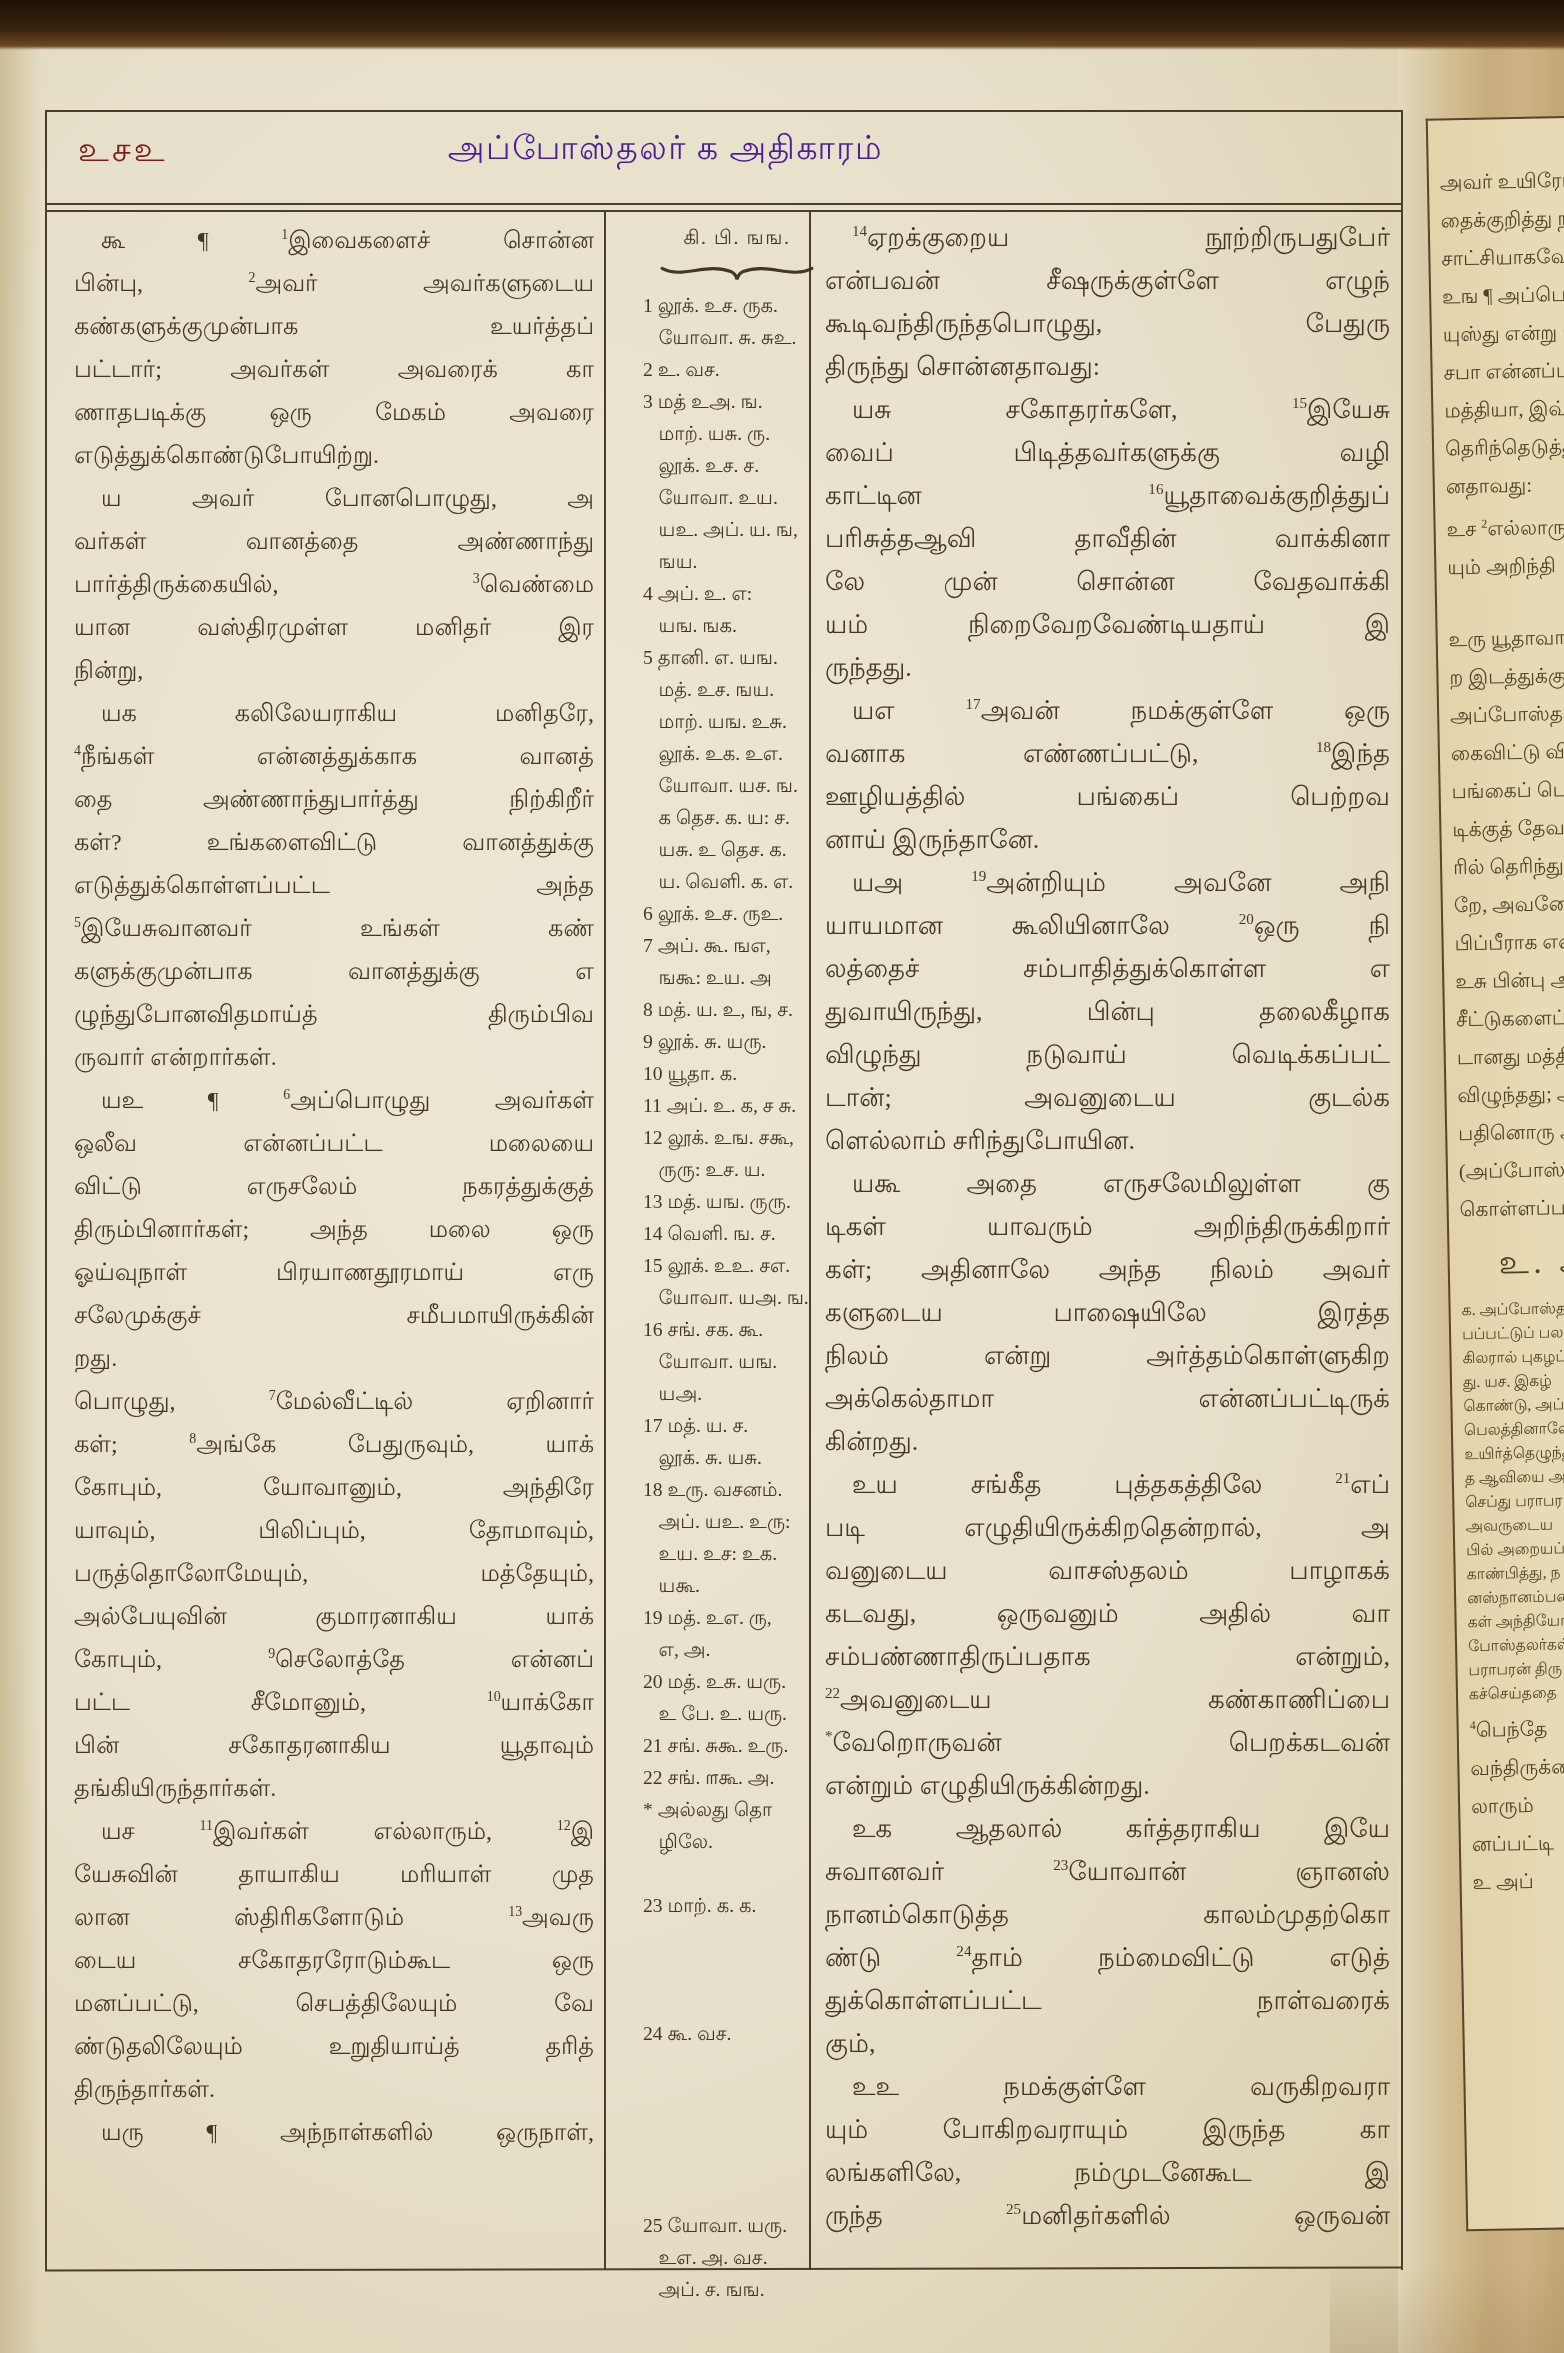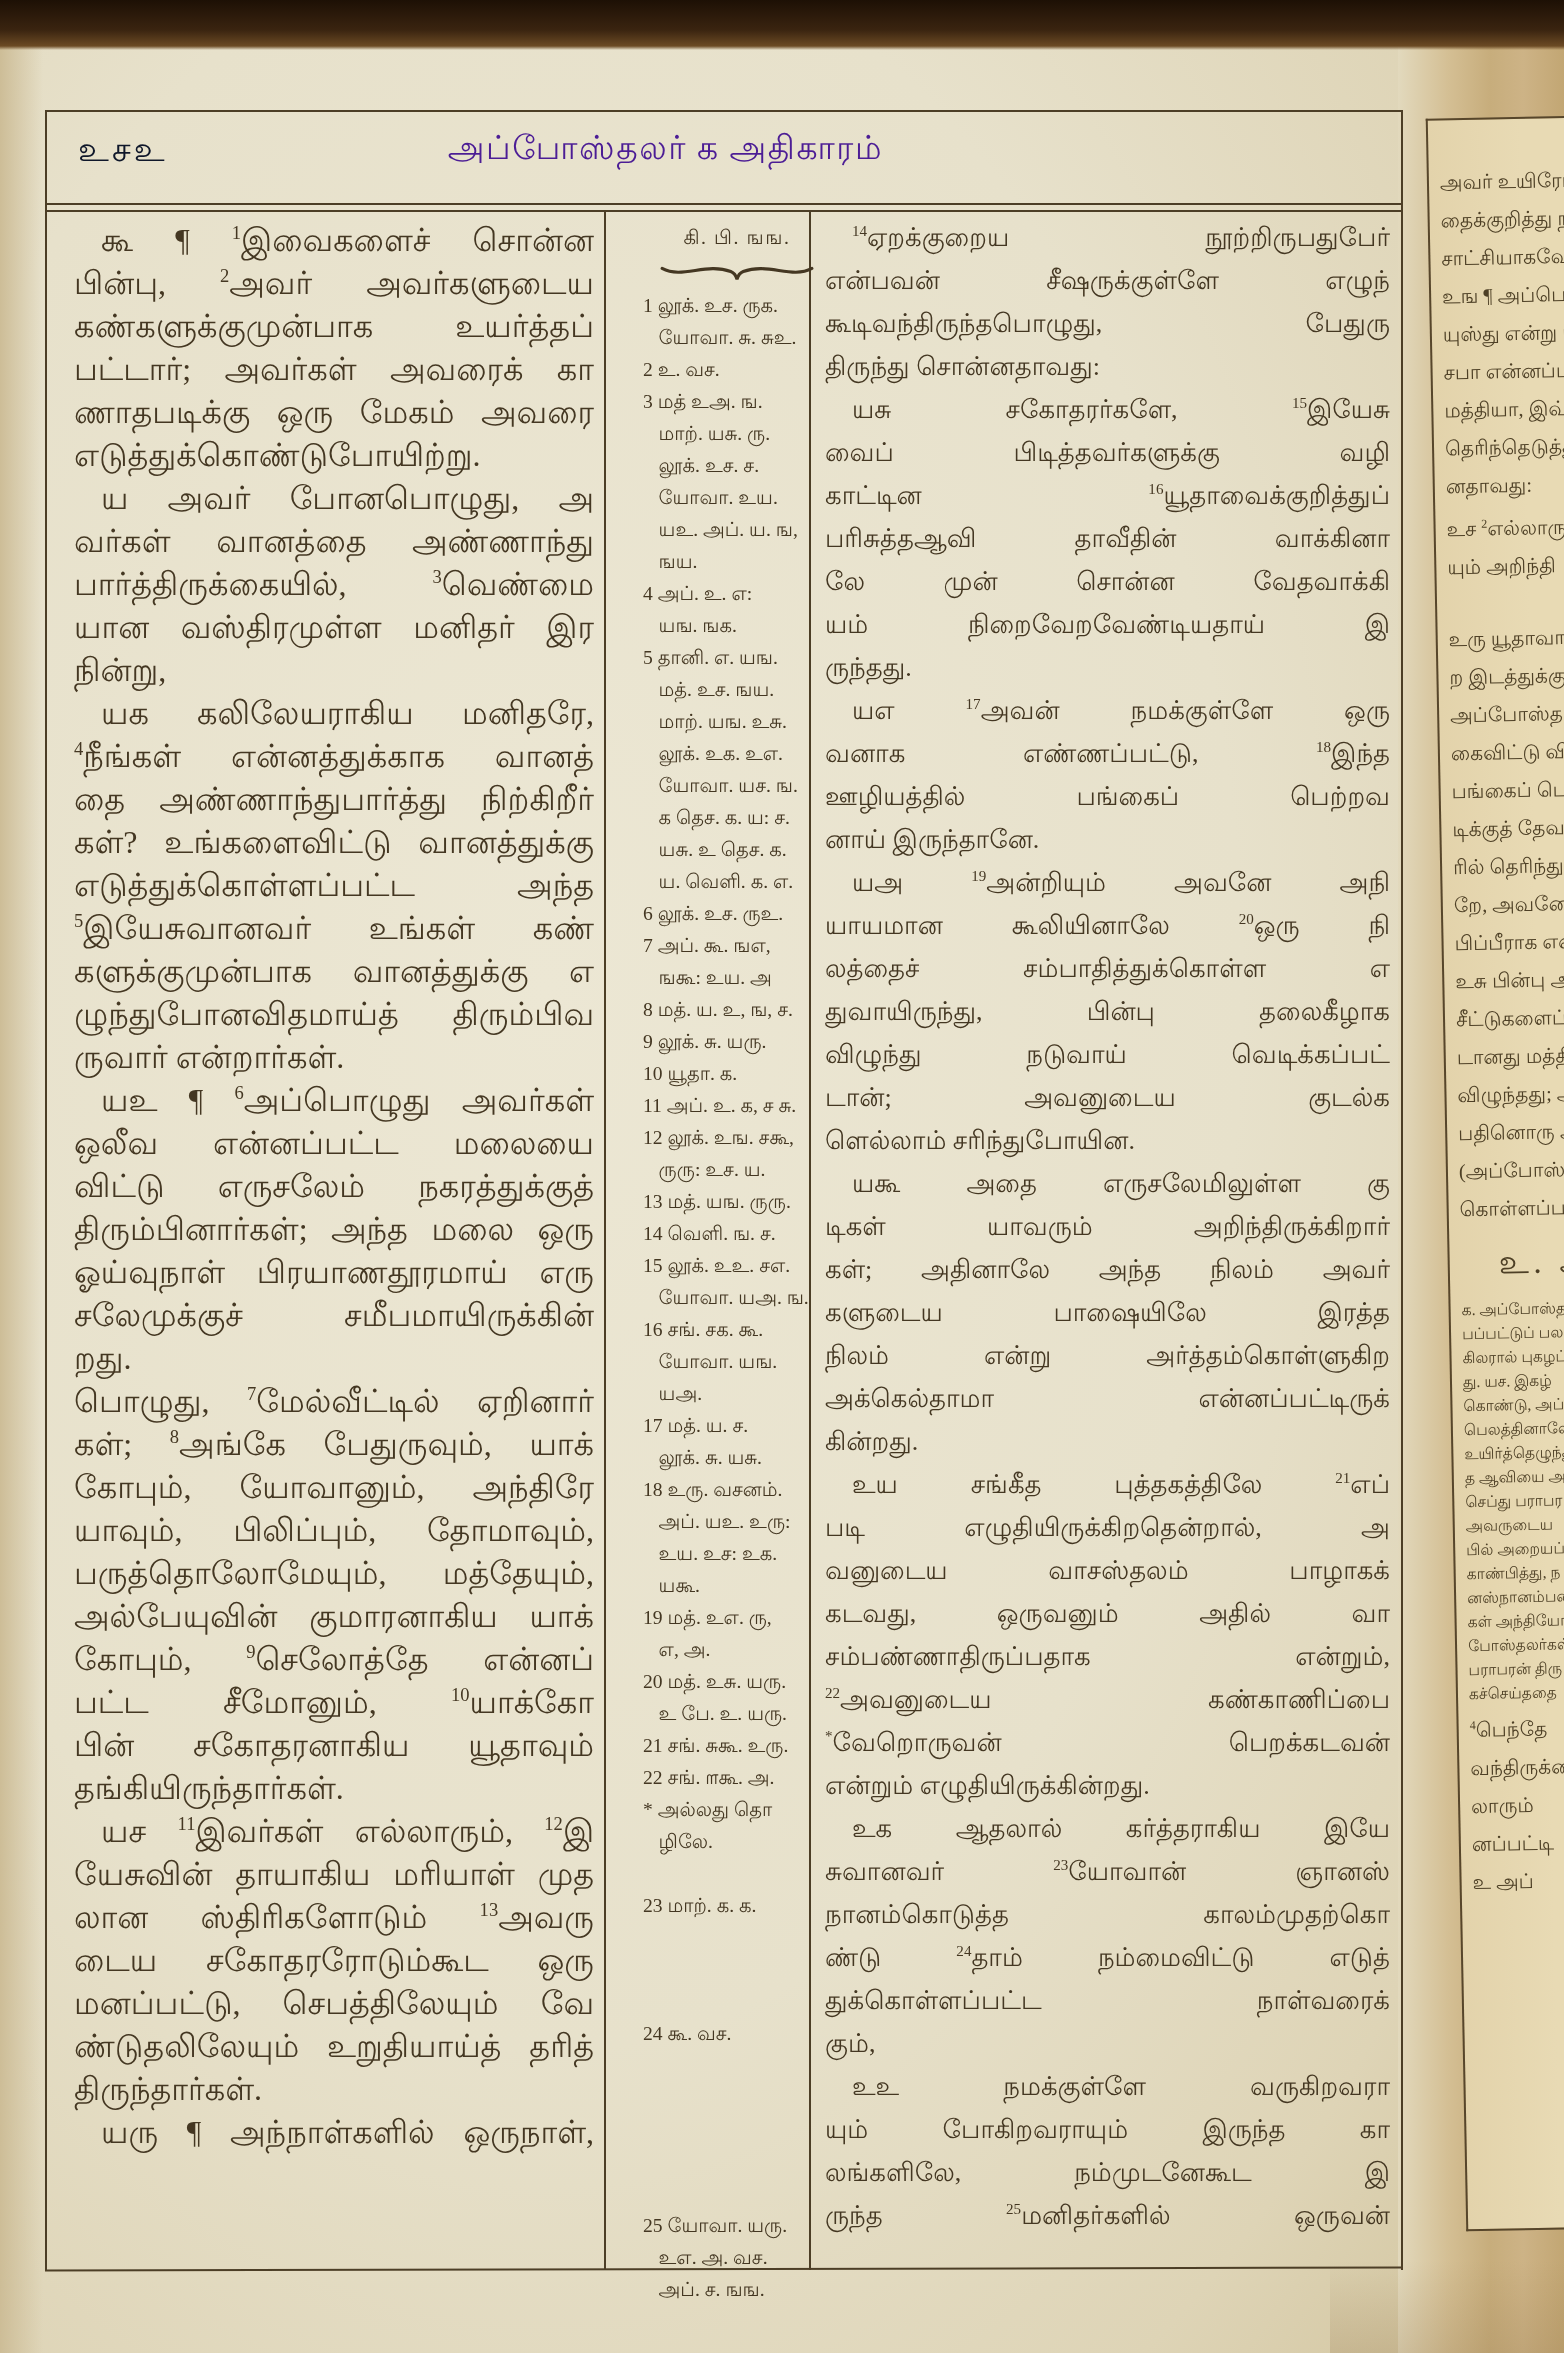--- a/index.html
+++ b/index.html
@@ -43,30 +43,30 @@
   .r-top{left:45px;top:110px;width:1357px;height:2.3px;}
   .r-h1{left:45px;top:203px;width:1357px;height:1.6px;}
   .r-h2{left:45px;top:210px;width:1357px;height:1.6px;}
   .r-bottom{left:45px;top:2268px;width:1358px;height:2.3px;transform:rotate(-0.12deg);}
   .v-left{left:45px;top:110px;width:1.6px;height:2160px;}
   .v-m1{left:604px;top:210px;width:1.6px;height:2060px;}
   .v-m2{left:809px;top:210px;width:1.6px;height:2060px;}
   .v-right{left:1401px;top:110px;width:2.3px;height:2160px;}
   
   .folio{
-    position:absolute;left:78px;top:131px;font-size:34px;color:#0f172a;
+    position:absolute;left:78px;top:131px;font-size:34px;color:#7f1d1d;
     letter-spacing:3.1px;
   }
   .title{
     position:absolute;left:329px;top:130px;width:673px;text-align:center;
     font-size:33px;color:#4c1d95;letter-spacing:1.6px;
   }
   
   .col{position:absolute;color:#443722;}
-  .col-left{left:74px;top:219px;width:520px;font-size:32px;}
+  .col-left{left:74px;top:219px;width:520px;font-size:24px;}
   .col-right{left:825px;top:216px;width:565px;font-size:26px;}
   .col .line{line-height:43px;text-align:justify;text-align-last:justify;white-space:nowrap;}
   .col .line.last{text-align-last:left;}
   .col .line.first{text-indent:27px;}
   .col sup{font-size:0.58em;vertical-align:super;line-height:0;}
   
   .col-ref{left:615px;top:221px;width:188px;font-size:19.6px;color:#443722;margin-left:28px;}
   .ref-date{line-height:33px;text-align:center;letter-spacing:1.6px;}
   .ref-squiggle{display:block;margin:4.7px auto 7.8px auto;}
   .ref-line{line-height:32px;white-space:nowrap;}

